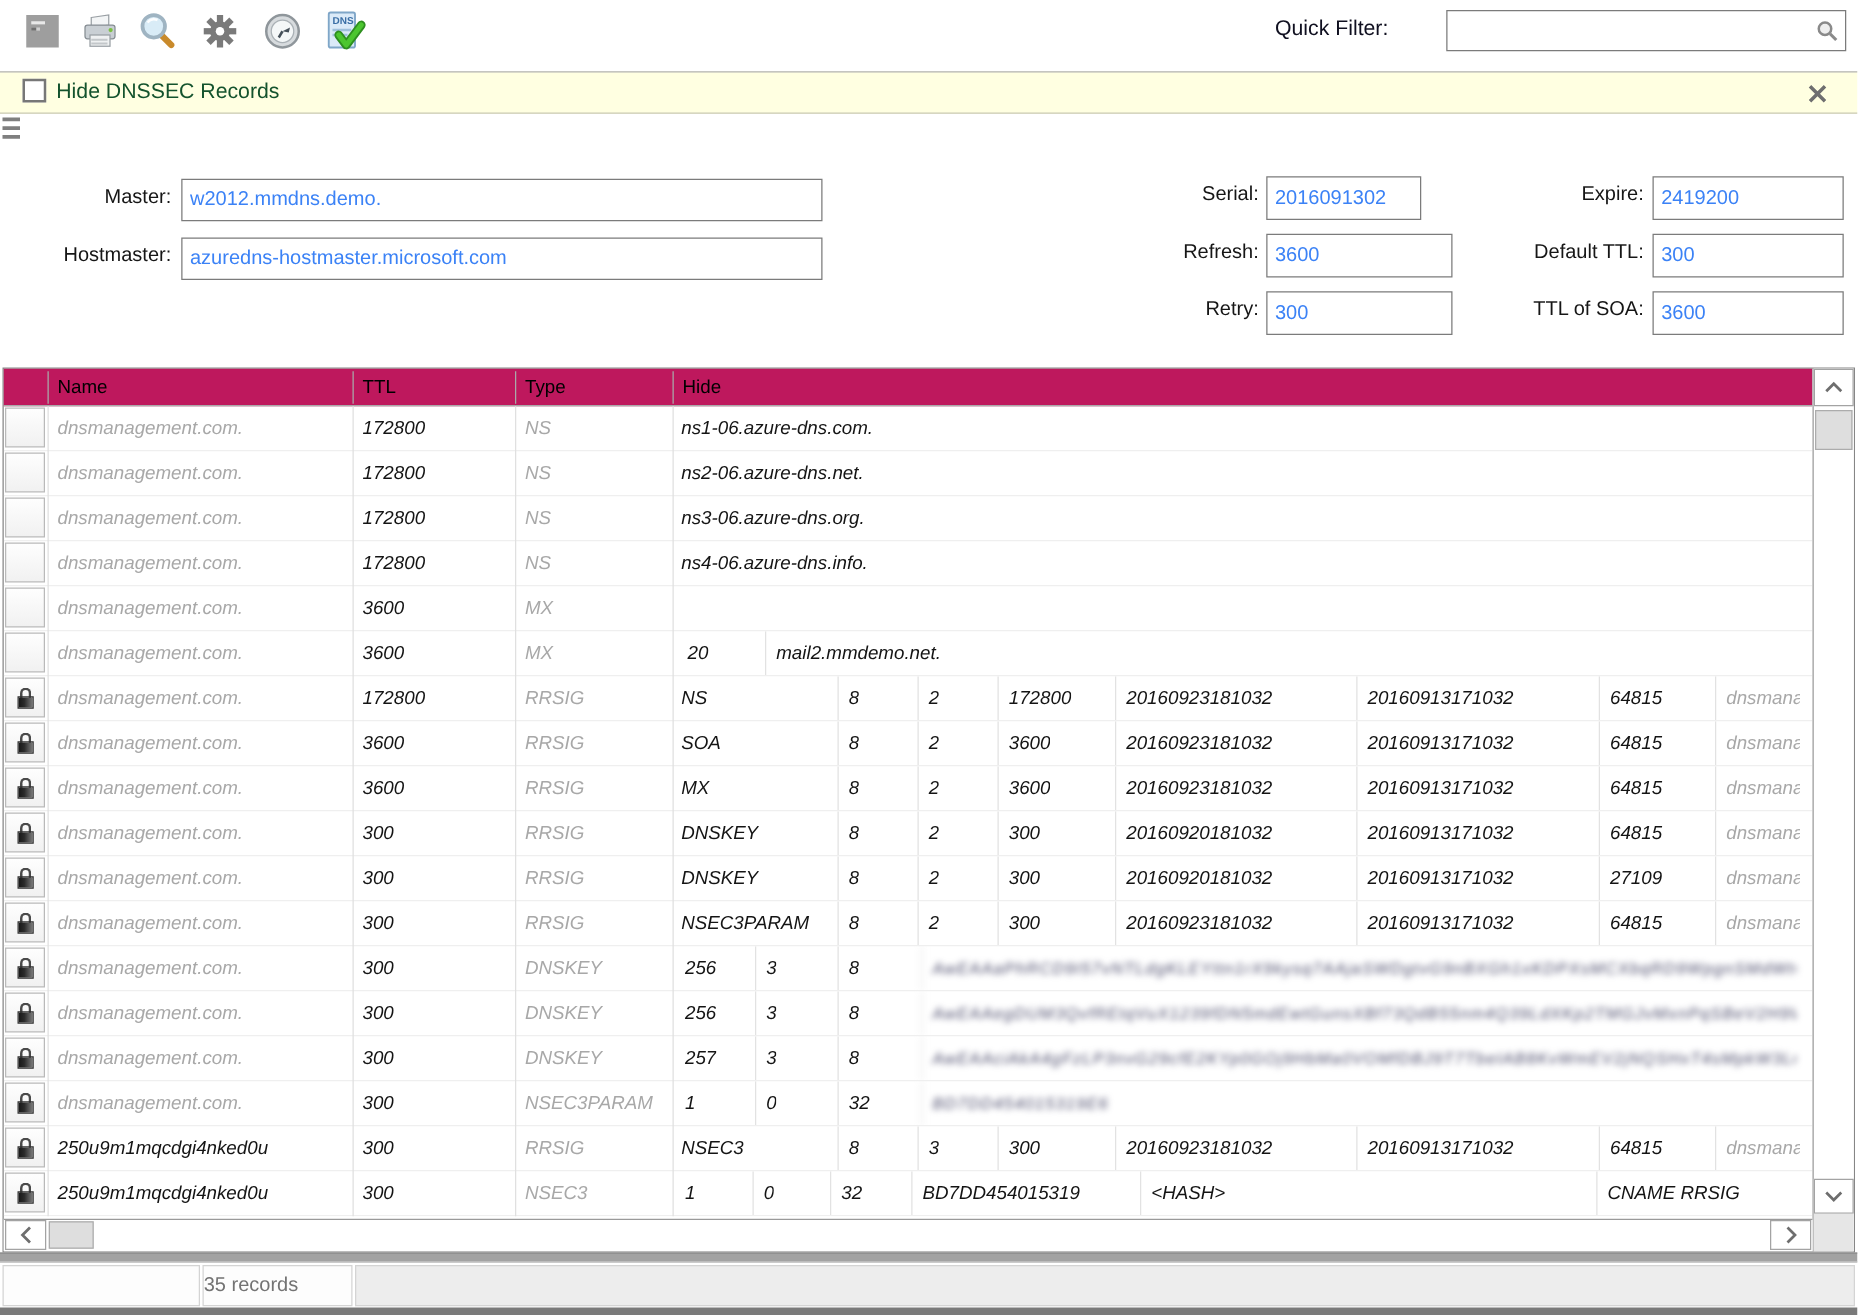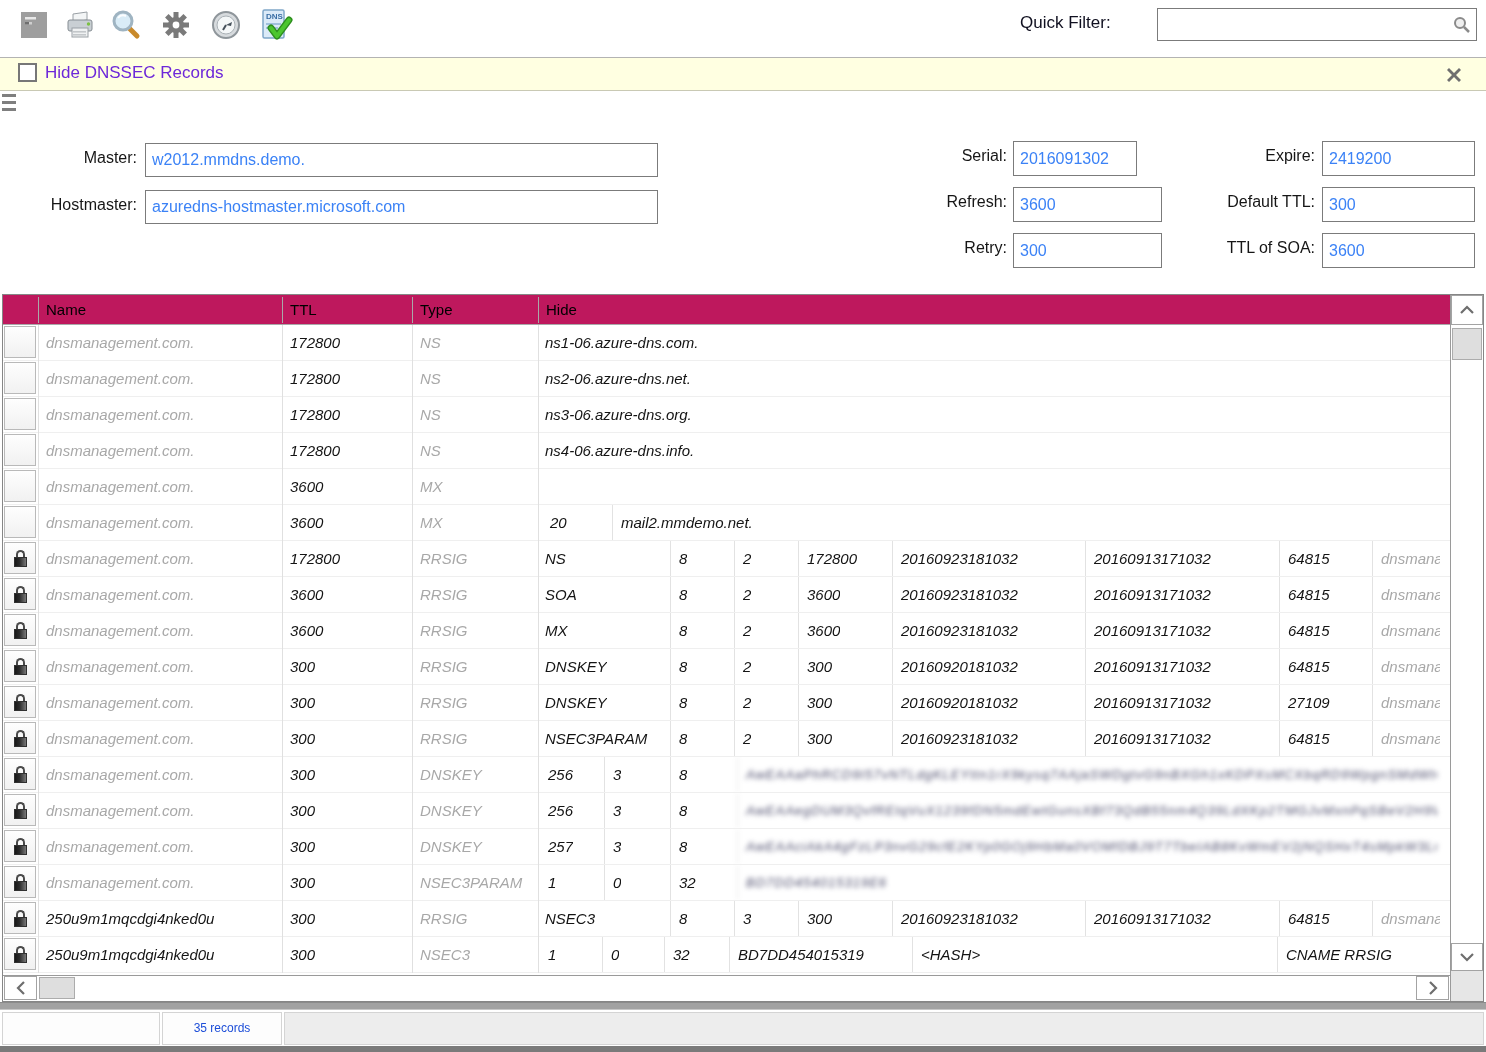--- a/index.html
+++ b/index.html
@@ -12,21 +12,21 @@
   .tool-btn{position:absolute;top:6px;width:36px;height:38px;display:flex;align-items:center;justify-content:center;cursor:default;}
   .qf-label{position:absolute;top:13px;left:1020px;font-size:17px;color:#101020;}
   .qf-box{position:absolute;left:1157px;top:8px;width:320px;height:33px;border:1px solid #7b7b7b;background:#fff;box-sizing:border-box;}
   .qf-box input{position:absolute;left:2px;top:2px;width:288px;height:25px;border:none;outline:none;font:15px "Liberation Sans",sans-serif;background:transparent;}
   .qf-mag{position:absolute;right:4px;top:6px;}
 
   
   .banner{position:absolute;left:0;top:57px;width:100%;height:32px;background:#FFFFE1;
           border-top:1px solid #b3b3b3;border-bottom:1px solid #c9c9b4;box-sizing:content-box;}
   .chk{position:absolute;left:18px;top:5px;width:19px;height:19px;background:#fff;border:2px solid #777;box-sizing:border-box;}
-  .banner-label{position:absolute;left:45px;top:5px;font-size:17px;color:#6d28d9;}
+  .banner-label{position:absolute;left:45px;top:5px;font-size:17px;color:#14532d;}
   .banner-close{position:absolute;right:22px;top:7px;width:20px;height:20px;}
 
   
   .grip{position:absolute;left:2px;top:94px;width:15px;}
   .grip div{width:14px;height:3px;background:#7f7f7f;margin-bottom:4px;}
 
   
   .flabel{position:absolute;font-size:16px;color:#161616;text-align:right;white-space:nowrap;}
   .finput{position:absolute;border:1px solid #7b7b7b;background:#fff;box-sizing:border-box;
           font:16px "Liberation Sans",sans-serif;padding:0 6px;outline:none;color:#3b82f6;}
@@ -71,21 +71,21 @@
   .h-left{left:1px;top:0px;width:33px;height:24px;}
   .h-thumb{position:absolute;left:36px;top:1px;width:36px;height:22px;background:#dedede;border:1px solid #acacac;box-sizing:border-box;}
   .h-right{left:1413px;top:0px;width:33px;height:24px;}
 
   
   .divband{position:absolute;left:0;top:1002px;width:100%;height:8px;background:#a2a2a2;
            border-top:1px solid #8b8b8b;border-bottom:1px solid #c6c6c6;box-sizing:border-box;}
   .statusbar{position:absolute;left:0;top:1012px;width:100%;height:34px;background:#fff;}
   .seg{position:absolute;top:0;height:33px;border:1px solid #d4d4d4;box-sizing:border-box;background:#fdfdfd;}
   .seg1{left:2px;width:158px;}
-  .seg2{left:162px;width:120px;text-align:center;line-height:31px;font-size:12px;color:#1d4ed8;}
+  .seg2{left:162px;width:120px;text-align:left;line-height:31px;font-size:16px;color:#737373;}
   .seg3{left:284px;right:2px;background:#ededed;}
   .bstrip{position:absolute;left:0;top:1046px;width:100%;height:6px;background:#7a7a7a;}
 </style>
 </head>
 <body>
 
 <div class="app">
 
   <div class="toolbar">
     <div class="tool-btn" style="left:16px">

